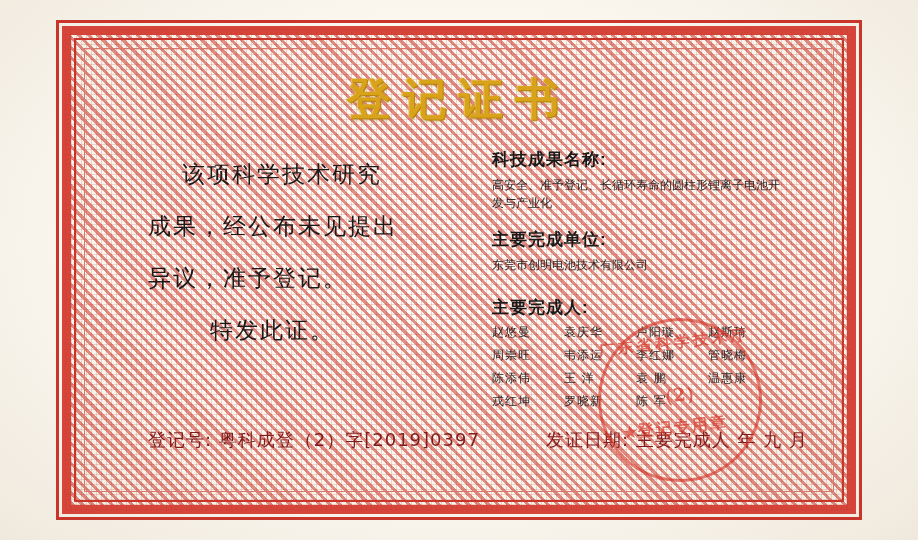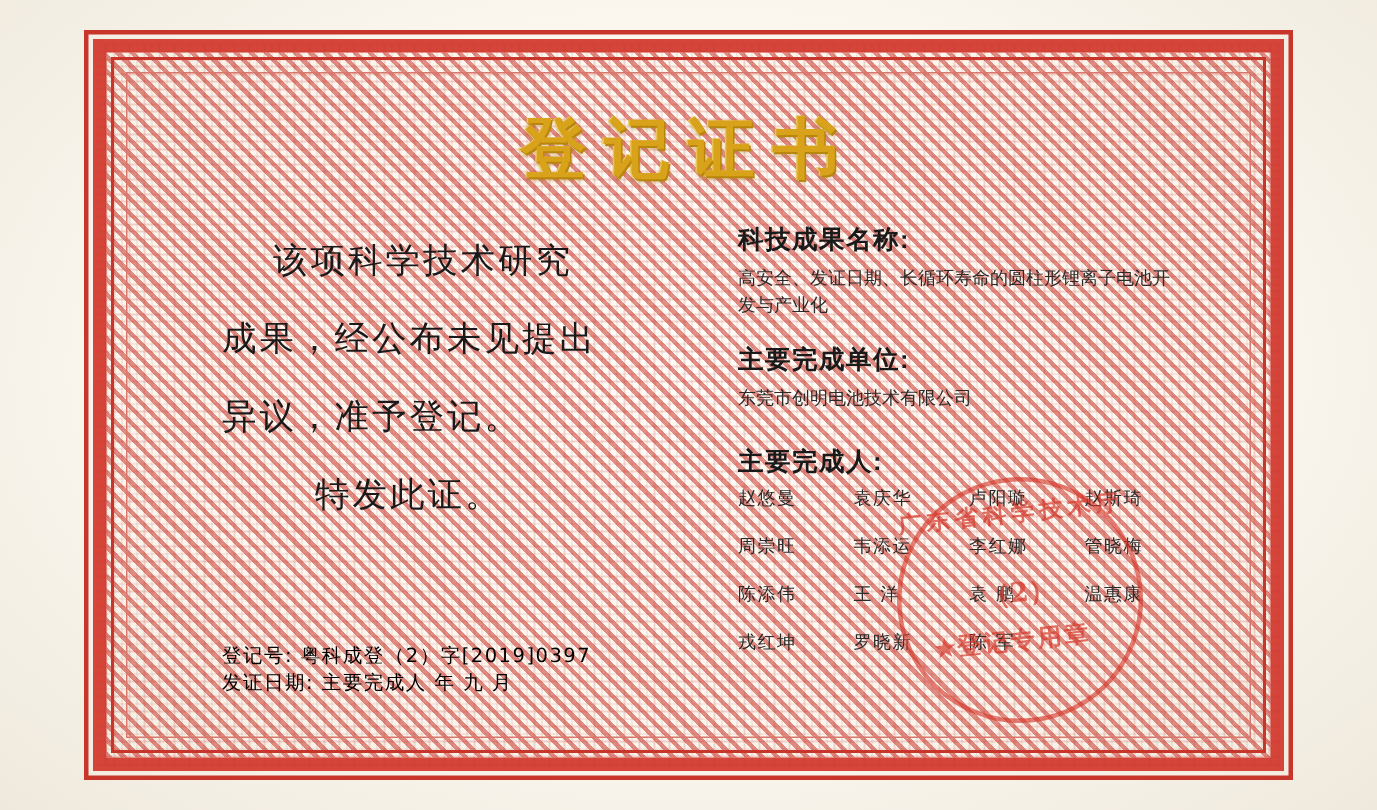--- a/index.html
+++ b/index.html
@@ -162,37 +162,35 @@
   #contributors-label { margin-top: 22px; }
   #contributors-grid {
     display: grid;
     grid-template-columns: 62px 62px 62px 62px;
     column-gap: 10px;
     row-gap: 6px;
     font-family: "DejaVu Sans", "Liberation Sans", sans-serif;
     font-size: 12px;
     color: #2b2b2b;
     margin-top: 4px;
-    gap: 15px;
   }
   .contributor { white-space: nowrap; letter-spacing: 1px; }
 
   
   #footer {
     position: absolute;
     left: 56px;
     top: 372px;
     width: 660px;
     display: flex;
     justify-content: space-between;
     font-family: "DejaVu Sans", "Liberation Sans", sans-serif;
-    font-size: 13px;
-    color: #000000;
+    font-size: 18px;
+    color: #7f1d1d;
     letter-spacing: 1px;
-    flex-direction: column;
   }
   #footer .footer-item { white-space: nowrap; }
 
   
   #seal {
     position: absolute;
     left: 598px;
     top: 318px;
     width: 158px;
     height: 158px;
@@ -264,21 +262,21 @@
       <div class="statement-line">异议，准予登记。</div>
       <div class="statement-line indent2">特发此证。</div>
     </div>
 
     <div id="title">登记证书</div>
 
     <div id="details">
 
       <div id="achievement-name">
         <div class="detail-label">科技成果名称:</div>
-        <div class="detail-value">高安全、发证日期、长循环寿命的圆柱形锂离子电池开发与产业化</div>
+        <div class="detail-value">高安全、准予登记、长循环寿命的圆柱形锂离子电池开发与产业化</div>
       </div>
 
       <div id="organization">
         <div class="detail-label">主要完成单位:</div>
         <div class="detail-value">东莞市创明电池技术有限公司</div>
       </div>
 
       <div id="contributors">
         <div class="detail-label" id="contributors-label">主要完成人:</div>
         <div id="contributors-grid">

